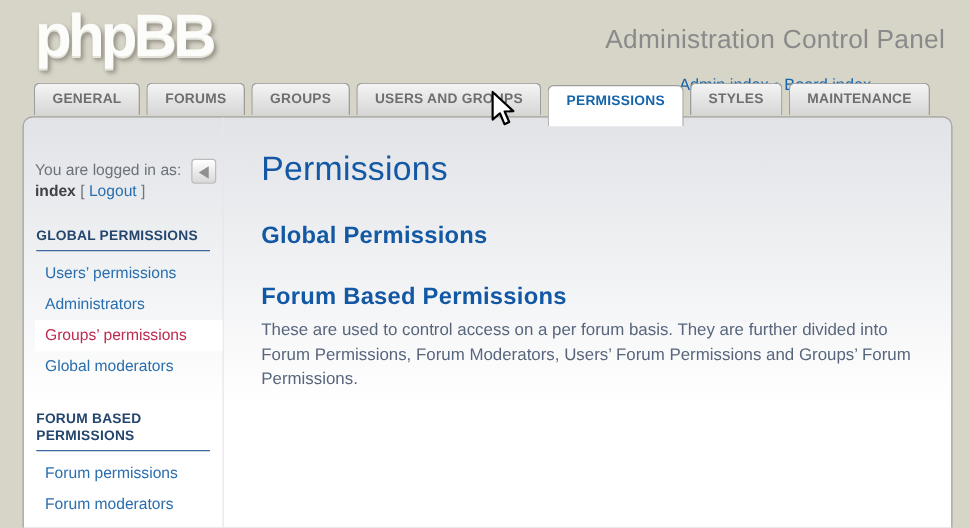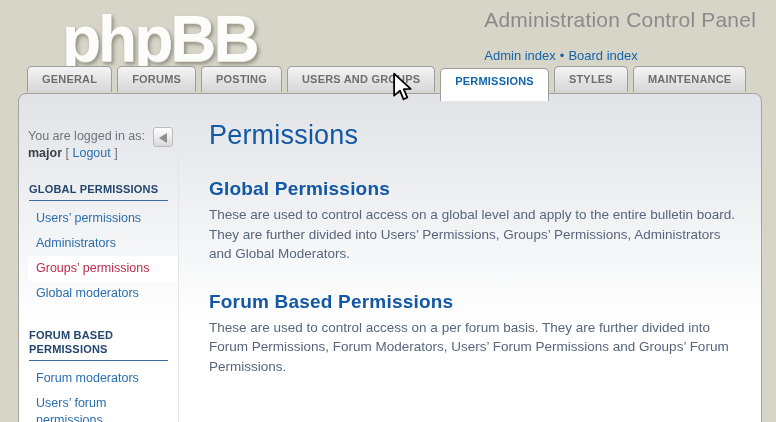--- a/index.html
+++ b/index.html
@@ -6,26 +6,25 @@
   html,body { width:776px; height:422px; overflow:hidden; }
   body {
     background:#d7d4c8;
     font-family:"Liberation Sans","DejaVu Sans",sans-serif;
     position:relative;
   }
 
   
   .logo {
     position:absolute; left:28px; top:2px;
-    font-size:64px; font-weight:bold; letter-spacing:-3px;
+    font-size:48px; font-weight:bold; letter-spacing:-3px;
     color:#fcfcfa;
     text-shadow:0 1px 0 #e4e2da, 1px 2px 2px #a29f93, 2px 3px 4px #8f8c80;
-    margin-left:34px;
   }
-  .head-right { position:absolute; right:20px; top:8px; text-align:left; }
+  .head-right { position:absolute; right:20px; top:20px; text-align:center; }
   .head-title { font-size:21px; color:#8a8a8a; letter-spacing:0.2px; }
   .head-links { font-size:13px; margin-top:16px; color:#1464aa; }
   .head-links a { color:#1464aa; text-decoration:none; cursor:pointer; }
   .head-sep { margin:0 4px; }
 
   
   .tabs {
     position:absolute; left:27px; top:66px;
     display:flex; gap:5px; align-items:flex-end; z-index:3;
   }
@@ -116,34 +115,34 @@
 <div class="head-right">
   <div class="head-title">Administration Control Panel</div>
   <div class="head-links">
     <a>Admin index</a><span class="head-sep">•</span><a>Board index</a>
   </div>
 </div>
 
 <div class="tabs">
   <div class="tab">GENERAL</div>
   <div class="tab">FORUMS</div>
-  <div class="tab">POSTING</div>
+  <div class="tab">GROUPS</div>
   <div class="tab">USERS AND GROUPS</div>
   <div class="tab active">PERMISSIONS</div>
   <div class="tab">STYLES</div>
   <div class="tab">MAINTENANCE</div>
 
 </div>
 
 <div class="panel">
 
   <div class="sidebar">
     <div class="login-note">You are logged in as:</div>
     <div class="login-line2">
-      <span class="login-user">major</span>
+      <span class="login-user">index</span>
       <span>[</span>
       <a class="logout-link">Logout</a>
       <span>]</span>
     </div>
     <div class="collapse-btn">
       <span class="tri"></span>
     </div>
 
     <div class="menu-header">GLOBAL PERMISSIONS</div>
     <ul class="menu-list">
@@ -157,34 +156,36 @@
           <a class="menu-link active">Groups’ permissions</a>
         </li>
       <li>
           <a class="menu-link">Global moderators</a>
         </li>
     </ul>
 
     <div class="menu-header">FORUM BASED PERMISSIONS</div>
     <ul class="menu-list">
       <li>
+          <a class="menu-link">Forum permissions</a>
+        </li>
+      <li>
           <a class="menu-link">Forum moderators</a>
         </li>
       <li>
           <a class="menu-link">Users’ forum permissions</a>
         </li>
 
     </ul>
   </div>
 
   <div class="content">
     <h1>Permissions</h1>
 
     <h2>Global Permissions</h2>
-    <p>These are used to control access on a global level and apply to the entire bulletin board. They are further divided into Users’ Permissions, Groups’ Permissions, Administrators and Global Moderators.</p>
 
     <h2>Forum Based Permissions</h2>
     <p>These are used to control access on a per forum basis. They are further divided into Forum Permissions, Forum Moderators, Users’ Forum Permissions and Groups’ Forum Permissions.</p>
 
   </div>
 </div>
 
 <svg class="cursor" width="22" height="30" viewBox="0 0 13 19">
   <path d="M1.5 1 L1.5 15 L5.2 11.8 L7.5 17.3 L9.9 16.2 L7.6 10.9 L12 10.7 Z" fill="#ffffff" stroke="#000000" stroke-width="1.1" stroke-linejoin="round"></path>
 </svg>

